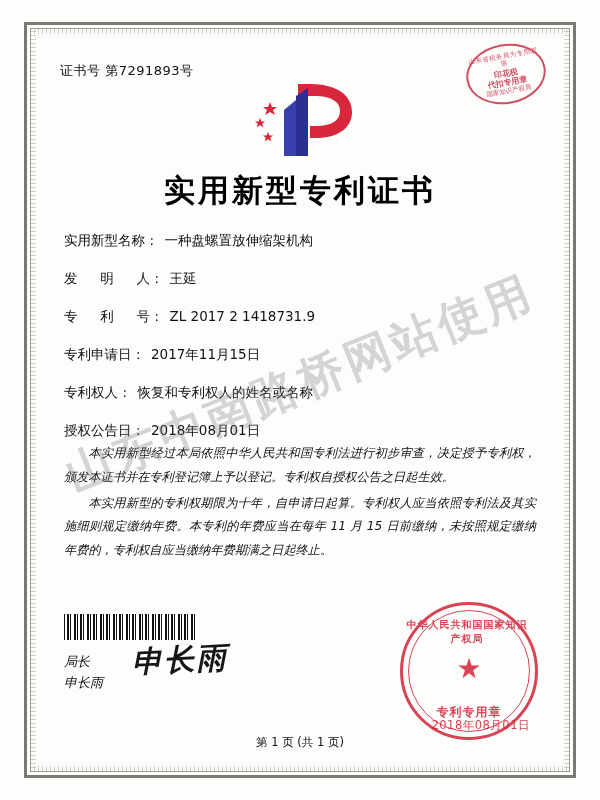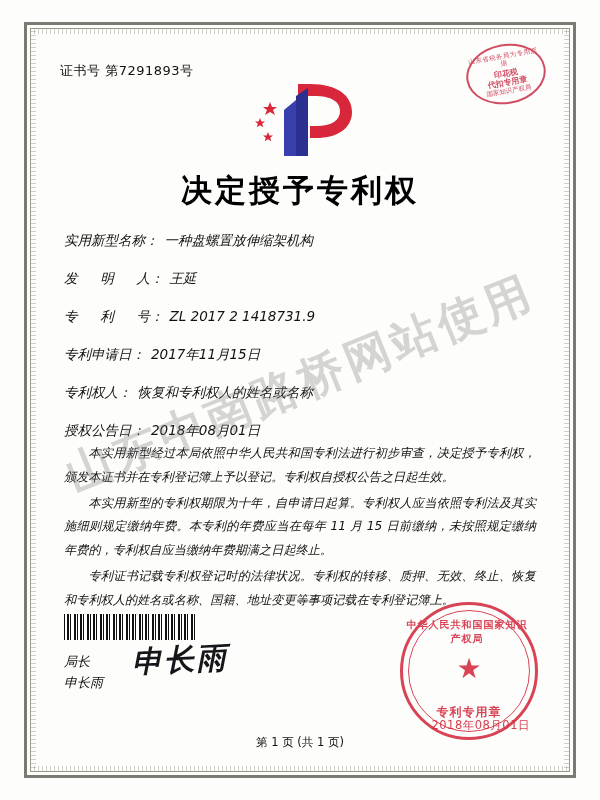--- a/index.html
+++ b/index.html
@@ -123,21 +123,20 @@
     color: #000;
     font-family: "DejaVu Sans", "Liberation Sans", sans-serif;
   }
 
   
   .fields {
     position: absolute;
     left: 16px;
     right: 32px;
     top: 188px;
-    font-style: italic;
   }
   .field-row {
     display: flex;
     align-items: baseline;
     margin-bottom: 20px;
     font-size: 13.5px;
     color: #111;
   }
   .field-label {
     white-space: nowrap;
@@ -315,21 +314,21 @@
 
         <path d="M56 20 L68 12 L68 80 L56 80 Z" fill="#2b2f8f"></path>
         <path d="M44 34 L56 24 L56 80 L44 80 Z" fill="#3a3fae"></path>
 
         <polygon fill="#d8273a" points="30,26 32,31 37,31 33,34 35,39 30,36 25,39 27,34 23,31 28,31"></polygon>
         <polygon fill="#d8273a" points="20,42 21.4,45.5 25,45.5 22.2,47.8 23.3,51.3 20,49.2 16.7,51.3 17.8,47.8 15,45.5 18.6,45.5"></polygon>
         <polygon fill="#d8273a" points="28,56 29.4,59.5 33,59.5 30.2,61.8 31.3,65.3 28,63.2 24.7,65.3 25.8,61.8 23,59.5 26.6,59.5"></polygon>
       </svg>
     </div>
 
-    <div class="doc-title">决定授予专利权</div>
+    <div class="doc-title">实用新型专利证书</div>
 
     <div class="fields">
       <div class="field-row">
         <span class="field-label">实用新型名称</span>
         <span class="field-label">：</span>
         <span class="field-value">一种盘螺置放伸缩架机构</span>
       </div>
       <div class="field-row">
         <span class="field-label spread">发明人</span>
         <span class="field-label">：</span>
@@ -353,21 +352,20 @@
       <div class="field-row">
         <span class="field-label">授权公告日</span>
         <span class="field-label">：</span>
         <span class="field-value">2018年08月01日</span>
       </div>
     </div>
 
     <div class="body-text">
       <p>本实用新型经过本局依照中华人民共和国专利法进行初步审查，决定授予专利权，颁发本证书并在专利登记簿上予以登记。专利权自授权公告之日起生效。</p>
       <p>本实用新型的专利权期限为十年，自申请日起算。专利权人应当依照专利法及其实施细则规定缴纳年费。本专利的年费应当在每年 11 月 15 日前缴纳，未按照规定缴纳年费的，专利权自应当缴纳年费期满之日起终止。</p>
-      <p>专利证书记载专利权登记时的法律状况。专利权的转移、质押、无效、终止、恢复和专利权人的姓名或名称、国籍、地址变更等事项记载在专利登记簿上。</p>
     </div>
 
     <div class="barcode"></div>
 
     <div class="sign-block">
       <div>局长</div>
       <div>申长雨</div>
     </div>
     <div class="signature">申长雨</div>
 

